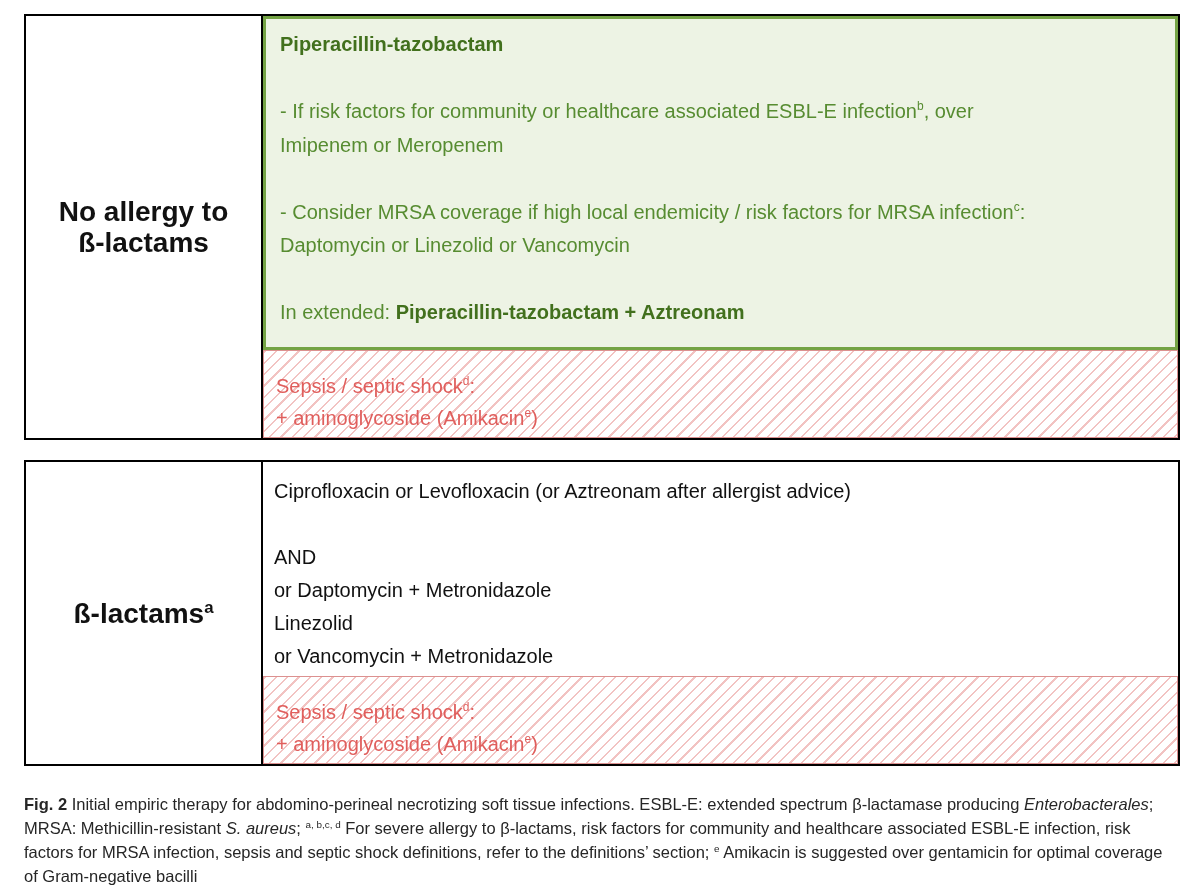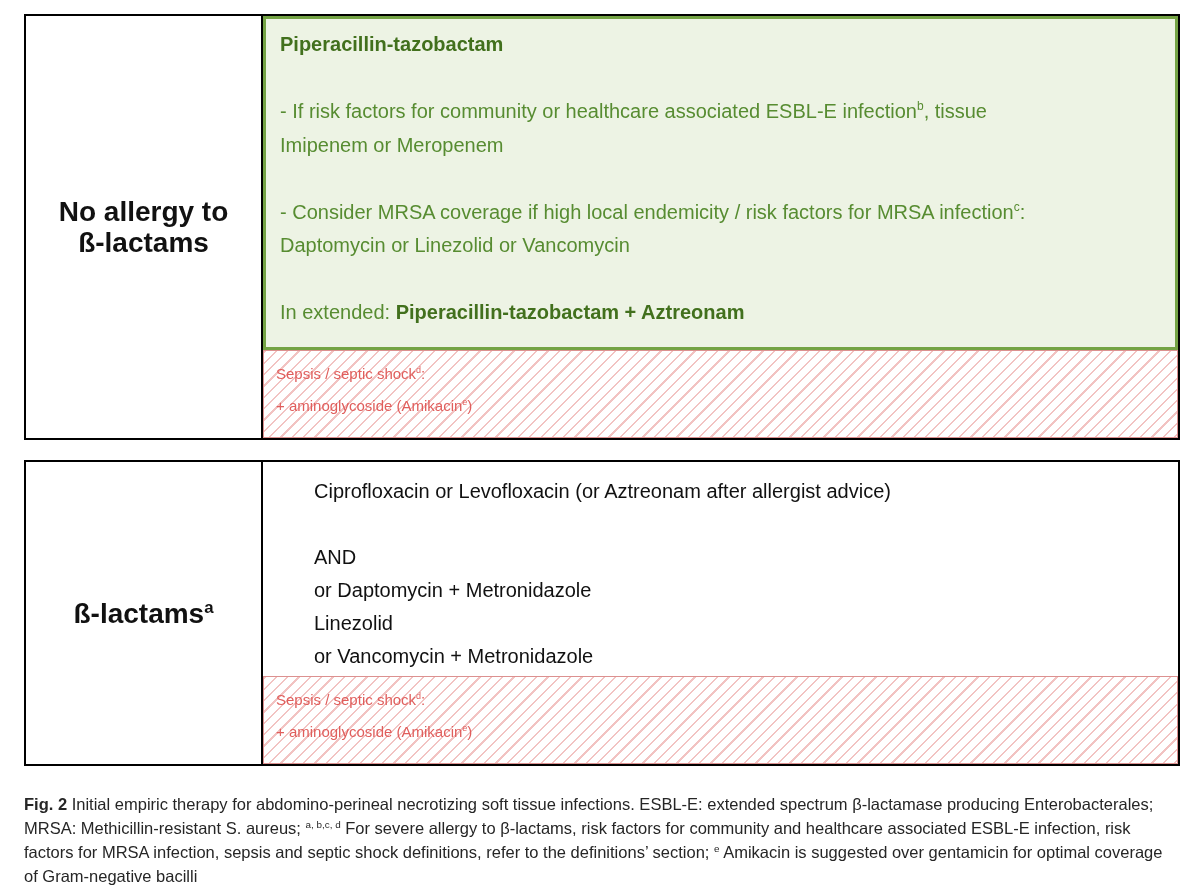--- a/index.html
+++ b/index.html
@@ -60,37 +60,36 @@
     overflow:hidden;
   }
   .green-box .line{line-height:33.5px;min-height:33.5px;}
   .green-box .seg-b{color:var(--green_text_dark);}
   .red-box{
     flex:1;
     border:1px solid var(--red_border);
     background-color:#fff;
     background-image:repeating-linear-gradient(135deg,var(--red_hatch) 0px,var(--red_hatch) 1.6px,transparent 1.6px,transparent 8px);
     color:var(--red_text);
-    padding:7px 12px;
-    font-size:15px;
+    padding:19px 12px;
+    font-size:20px;
     overflow:hidden;
   }
   .red-box .line{line-height:32px;min-height:32px;}
   .white-box{
     height:214px;
     flex:0 0 214px;
     padding:13px 11px;
     font-size:20px;
     color:#111;
     overflow:hidden;
-    margin-left:40px;
   }
   .white-box .line{line-height:33px;min-height:33px;}
   .seg-b{font-weight:bold;}
-  .seg-i{margin-top:17px;}
+  .seg-i{font-style:italic;margin-top:17px;}
   .seg-sup{font-size:60%;vertical-align:super;line-height:0;}
   .caption{
     margin:26px 25px 0 24px;
     width:1152px;
     font-size:16.5px;
     line-height:24px;
     color:#262626;
   }
 </style>
 </head>
@@ -100,21 +99,21 @@
 
   <div class="tbl tbl-top">
     <div class="label-cell">
         <div class="line"><span>No allergy to</span></div>
         <div class="line"><span>ß-lactams</span></div>
       </div>
     <div class="right-cell">
       <div class="green-box">
           <div class="line"><span class="seg-b">Piperacillin-tazobactam</span></div>
           <div class="line">&nbsp;</div>
-          <div class="line"><span>- If risk factors for community or healthcare associated ESBL-E infection</span><span class="seg-sup">b</span><span>, tissue</span></div>
+          <div class="line"><span>- If risk factors for community or healthcare associated ESBL-E infection</span><span class="seg-sup">b</span><span>, over</span></div>
           <div class="line"><span>Imipenem or Meropenem</span></div>
           <div class="line">&nbsp;</div>
           <div class="line"><span>- Consider MRSA coverage if high local endemicity / risk factors for MRSA infection</span><span class="seg-sup">c</span><span>:</span></div>
           <div class="line"><span>Daptomycin or Linezolid or Vancomycin</span></div>
           <div class="line">&nbsp;</div>
           <div class="line"><span>In extended: </span><span class="seg-b">Piperacillin-tazobactam + Aztreonam</span></div>
         </div>
       <div class="red-box">
           <div class="line"><span>Sepsis / septic shock</span><span class="seg-sup">d</span><span>:</span></div>
           <div class="line"><span>+ aminoglycoside (Amikacin</span><span class="seg-sup">e</span><span>)</span></div>

